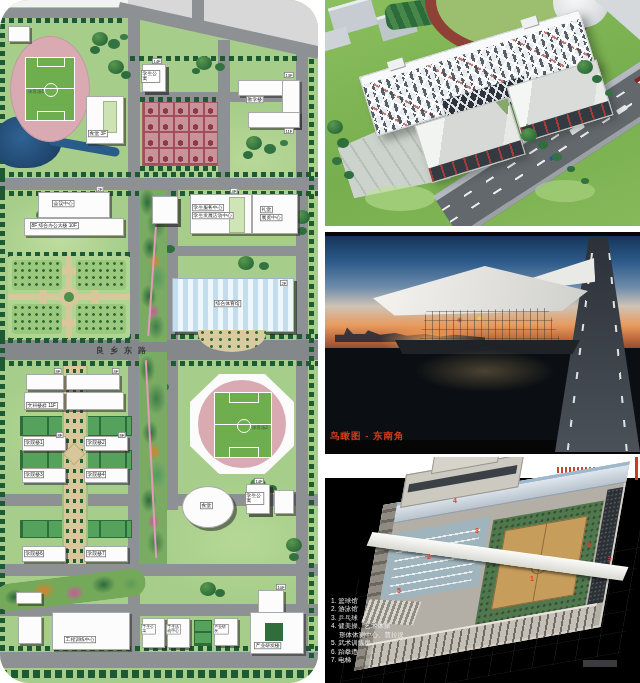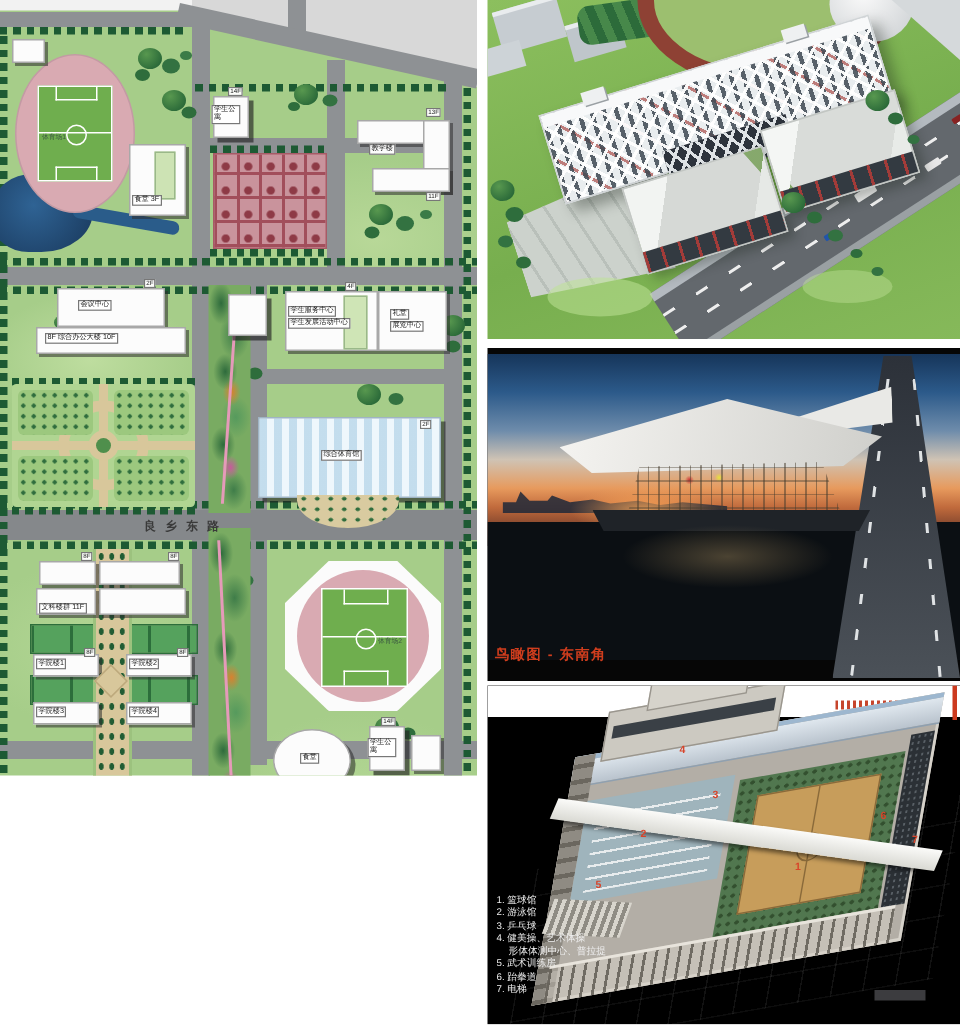--- a/index.html
+++ b/index.html
@@ -1,26 +1,26 @@
 <!DOCTYPE html>
 <html><head>
 <meta charset="utf-8">
 <style>
   html,body{margin:0;padding:0;background:#ffffff;}
   .shot{position:relative;width:640px;height:683px;background:#fff;overflow:hidden;
         font-family:"Liberation Sans",sans-serif;}
   .abs{position:absolute;}
   
-  .map{position:absolute;left:0;top:0;width:318px;height:517px;overflow:hidden;
+  .map{position:absolute;left:0;top:0;width:318px;height:683px;overflow:hidden;
        background:
         radial-gradient(70px 45px at 60px 240px,#bedd9f,transparent),
         radial-gradient(90px 55px at 250px 160px,#b8d898,transparent),
         radial-gradient(80px 55px at 60px 430px,#b2d694,transparent),
         radial-gradient(95px 65px at 240px 540px,#b5d896,transparent),
-        #a6cd89;}
+        #a6cd89; border-radius: 29px;}
   .road{position:absolute;background:#8e9194;z-index:1;}
   .roadL{position:absolute;background:#d8d8d8;z-index:1;}
   .hedge{position:absolute;height:5px;z-index:2;
          background:repeating-linear-gradient(90deg,#1d5a33 0 5px,transparent 5px 9px);}
   .hedgev{position:absolute;width:5px;z-index:2;
          background:repeating-linear-gradient(0deg,#1d5a33 0 5px,transparent 5px 9px);}
   .grove{position:absolute;width:16px;height:14px;border-radius:50%;z-index:2;
          background:radial-gradient(circle at 35% 30%,#58984f,#2b6a39 75%);}
   .bld{position:absolute;background:#fcfcfc;border:0.5px solid #a8a8a8;z-index:3;
        box-shadow:2px 2px 0 rgba(45,45,45,.55);}

